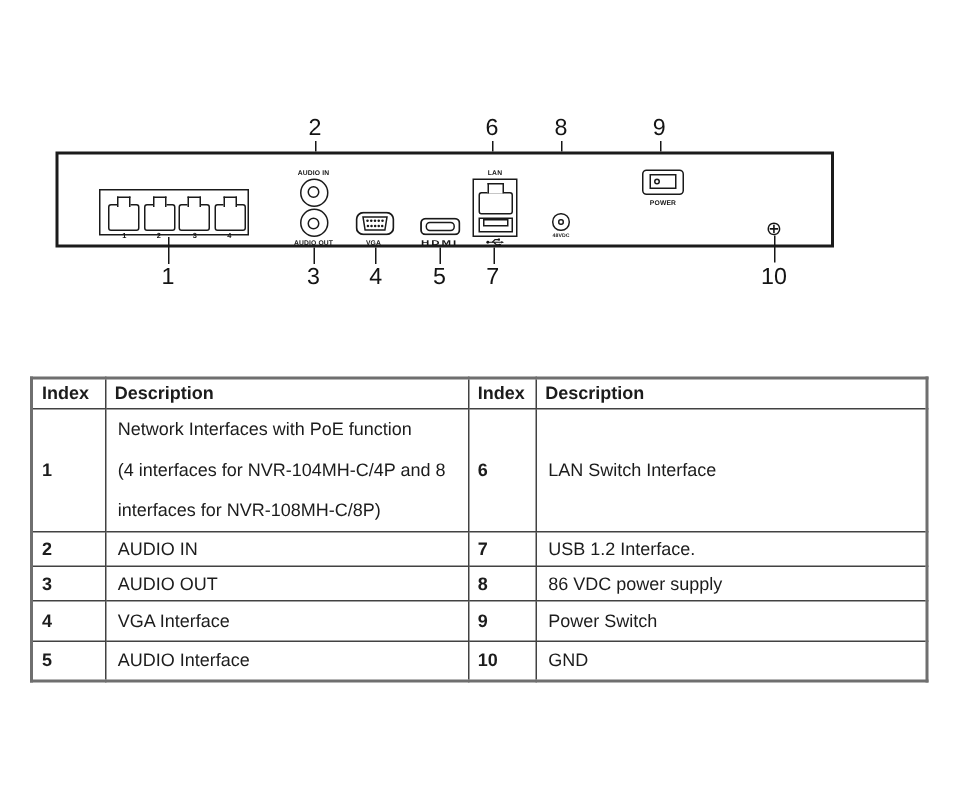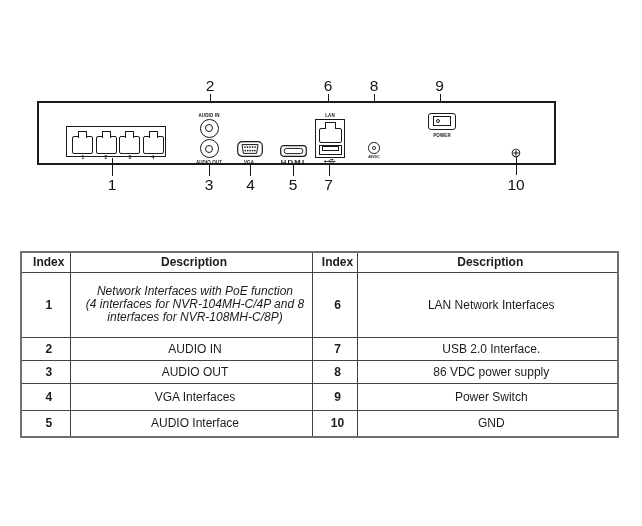--- a/index.html
+++ b/index.html
@@ -35,25 +35,25 @@
   .circ { position:absolute; border-radius:50%; border:1.4px solid #1a1a1a; background:#fff; }
   .circ.thin { border-width:1.1px; }
 
   .gnd { position:absolute; transform:translate(-50%,-50%); font-size:13px; color:#141414; }
 
   
   table { position:absolute; left:20px; top:251px; width:597px;
           border-collapse:collapse; table-layout:fixed;
           border:2px solid #6f6f6f; }
   th, td { border:1px solid #424242; font-size:12px; color:#1c1c1c;
-           vertical-align:middle; text-align:center; overflow:hidden; }
+           vertical-align:middle; text-align:left; overflow:hidden; }
   th { font-weight:700; padding-left:6px; height:20px; }
   td.idx { font-weight:700; padding-left:6px; }
   td.desc { padding-left:8px; }
-  td.multiline { white-space:pre-line; line-height:13px;font-style:italic; }
+  td.multiline { white-space:pre-line; line-height:27px; }
   col.c-idx1 { width:49px; }  col.c-desc1 { width:242px; }
   col.c-idx2 { width:45px; }  col.c-desc2 { width:261px; }
   tr.r1 { height:65px; } tr.r2 { height:23px; } tr.r3 { height:23px; }
   tr.r4 { height:27px; } tr.r5 { height:27px; }
 </style>
 </head>
 <body>
 
 <div id="page">
 
@@ -173,37 +173,37 @@
       <th>Description</th>
       <th>Index</th>
       <th>Description</th>
     </tr>
     <tr class="r1">
       <td class="idx">1</td>
       <td class="desc multiline">Network Interfaces with PoE function
 (4 interfaces for NVR-104MH-C/4P and 8
 interfaces for NVR-108MH-C/8P)</td>
       <td class="idx">6</td>
-      <td class="desc">LAN Network Interfaces</td>
+      <td class="desc">LAN Switch Interface</td>
     </tr>
     <tr class="r2">
       <td class="idx">2</td>
       <td class="desc">AUDIO IN</td>
       <td class="idx">7</td>
-      <td class="desc">USB 2.0 Interface.</td>
+      <td class="desc">USB 1.2 Interface.</td>
     </tr>
     <tr class="r3">
       <td class="idx">3</td>
       <td class="desc">AUDIO OUT</td>
       <td class="idx">8</td>
       <td class="desc">86 VDC power supply</td>
     </tr>
     <tr class="r4">
       <td class="idx">4</td>
-      <td class="desc">VGA Interfaces</td>
+      <td class="desc">VGA Interface</td>
       <td class="idx">9</td>
       <td class="desc">Power Switch</td>
     </tr>
     <tr class="r5">
       <td class="idx">5</td>
       <td class="desc">AUDIO Interface</td>
       <td class="idx">10</td>
       <td class="desc">GND</td>
     </tr>
   </tbody>

